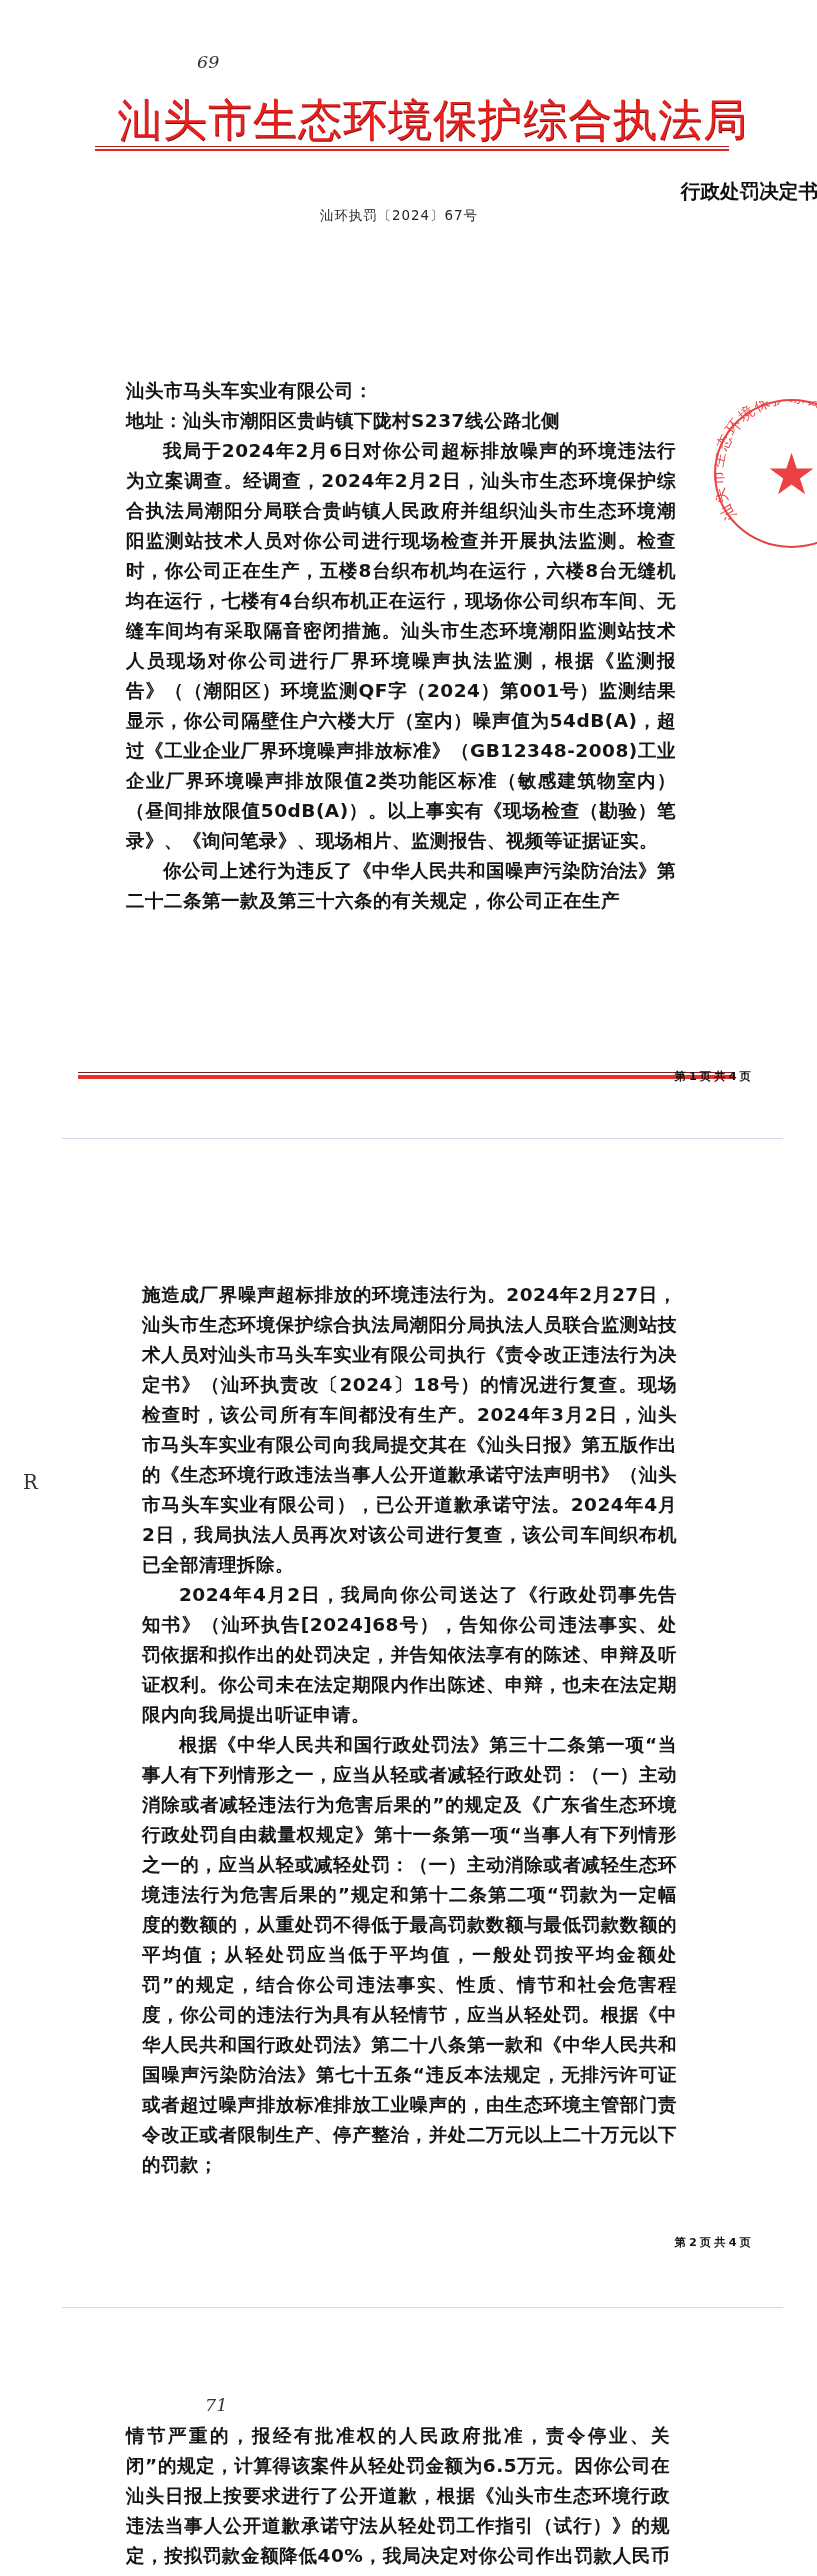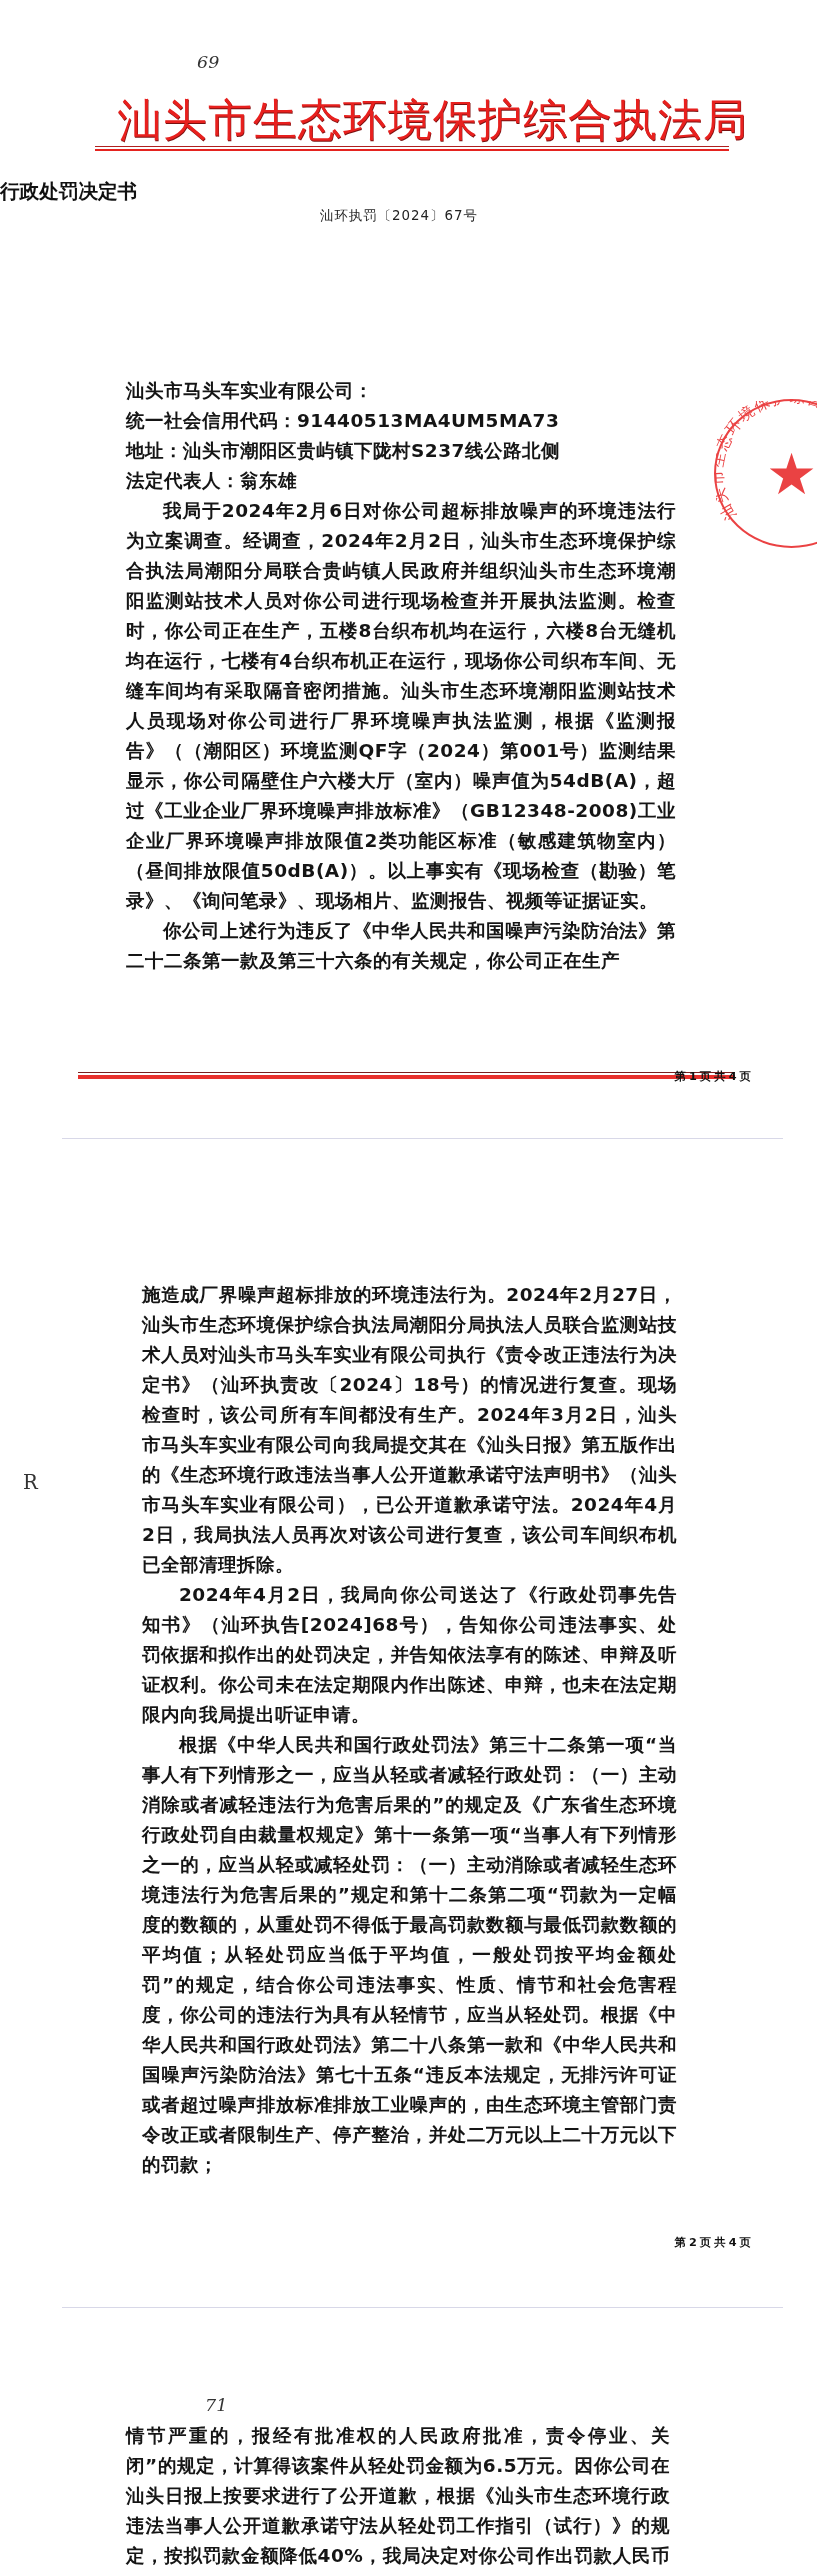--- a/index.html
+++ b/index.html
@@ -12,21 +12,21 @@
   .red-title {
     left: 118px; top: 94px; width: 587px; text-align: center;
     font-family: "DejaVu Serif", "Liberation Serif", serif; font-size: 44px; line-height: 52px;
     color: #e8201e; letter-spacing: 1px; white-space: nowrap;
     text-shadow: 0.5px 0.5px 0 #7a1010;
   }
   .red-rule { left: 95px; top: 146px; width: 634px; height: 5.7px; }
   .red-rule .thin { position: absolute; left: 0; right: 0; top: 0; height: 1px; background: #b0201f; }
   .red-rule .thick { position: absolute; left: 0; right: 0; top: 2.6px; height: 2.6px; background: #e5231f; }
   .doc-title {
-    left: 0; width: 818px; top: 180px; text-align: left;
+    left: 0; width: 818px; top: 180px; text-align: right;
     font-size: 19.6px; font-weight: bold; line-height: 24px; color: #111;
     font-family: "DejaVu Serif", serif;
   }
   .doc-number {
     left: 0; width: 798px; top: 208px; text-align: center;
     font-size: 13.4px; line-height: 16.5px; color: #222; letter-spacing: 1px;
   }
   .body-block {
     font-size: 18.5px; line-height: 30px; color: #151515;
     text-align: justify; letter-spacing: 0.5px;
@@ -78,23 +78,21 @@
       </defs>
     <text font-size="30" fill="#e8292a" font-family="DejaVu Serif, serif" letter-spacing="4">
       <textPath href="#arc1">汕头市生态环境保护综合执法局</textPath>
     </text>
   </svg>
   <div class="star">★</div>
 </div>
 
 <div class="abs body-block p1">
   <p>汕头市马头车实业有限公司：</p>
-  <p>统一社会信用代码：91440513MA4UM5MA73</p>
   <p>地址：汕头市潮阳区贵屿镇下陇村S237线公路北侧</p>
-  <p>法定代表人：翁东雄</p>
   <p class="indent">我局于2024年2月6日对你公司超标排放噪声的环境违法行为立案调查。经调查，2024年2月2日，汕头市生态环境保护综合执法局潮阳分局联合贵屿镇人民政府并组织汕头市生态环境潮阳监测站技术人员对你公司进行现场检查并开展执法监测。检查时，你公司正在生产，五楼8台织布机均在运行，六楼8台无缝机均在运行，七楼有4台织布机正在运行，现场你公司织布车间、无缝车间均有采取隔音密闭措施。汕头市生态环境潮阳监测站技术人员现场对你公司进行厂界环境噪声执法监测，根据《监测报告》（（潮阳区）环境监测QF字（2024）第001号）监测结果显示，你公司隔壁住户六楼大厅（室内）噪声值为54dB(A)，超过《工业企业厂界环境噪声排放标准》（GB12348-2008)工业企业厂界环境噪声排放限值2类功能区标准（敏感建筑物室内）（昼间排放限值50dB(A)）。以上事实有《现场检查（勘验）笔录》、《询问笔录》、现场相片、监测报告、视频等证据证实。</p>
   <p class="indent">你公司上述行为违反了《中华人民共和国噪声污染防治法》第二十二条第一款及第三十六条的有关规定，你公司正在生产</p>
 </div>
 
 <div class="abs footer-line" style="top:1072px;">
   <div class="thin"></div>
     <div class="thick"></div>
 </div>
 <div class="abs page-num" style="top:1069px;">第1页共4页</div>
 

